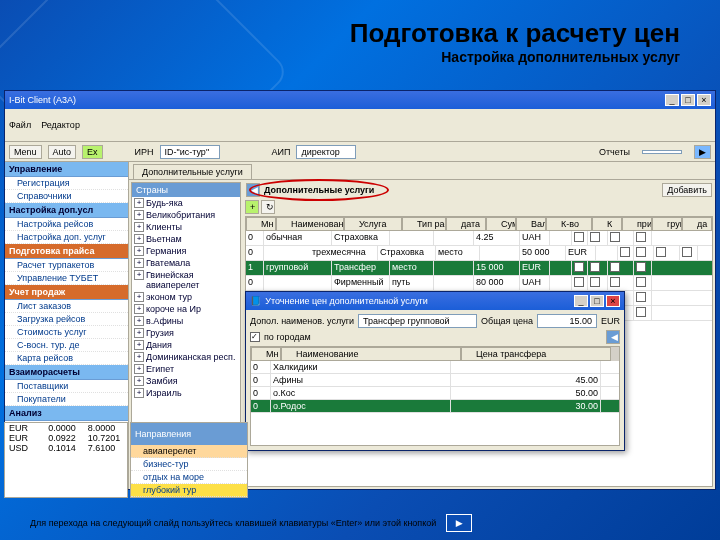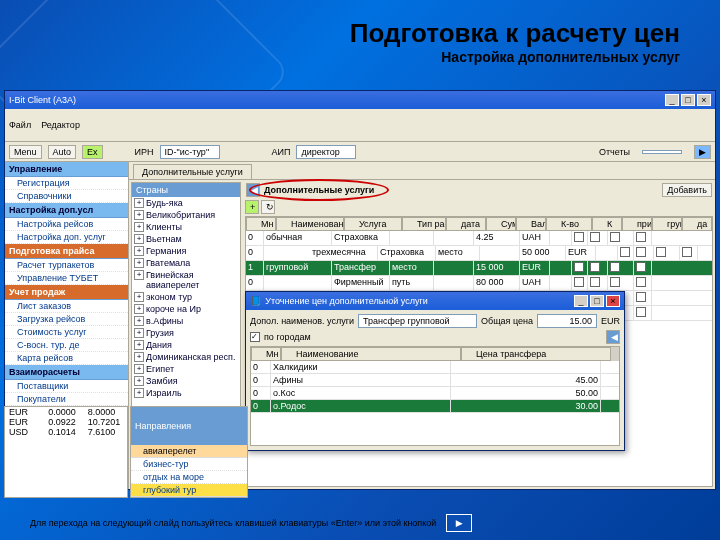--- a/index.html
+++ b/index.html
@@ -41,21 +41,21 @@
 .grow.sel{background:#1a7a3a;color:#fff}
 .cb{width:10px;height:10px;border:1px solid #666;display:inline-block;background:#fff}
 .cb.ck::after{content:"✓";font-size:8px;position:relative;top:-2px}
 .subwin{position:absolute;left:240px;top:200px;width:380px;height:160px;background:#ece9d8;border:1px solid #0a246a;box-shadow:2px 2px 6px rgba(0,0,0,0.4);display:flex;flex-direction:column}
 .subwin .titlebar{background:linear-gradient(#3a6ee0,#1b5ed8)}
 .subwin .sbody{flex:1;padding:4px;display:flex;flex-direction:column;gap:2px}
 .field-row{display:flex;align-items:center;gap:4px}
 .subgrid{flex:1;background:#fff;border:1px solid #aca899;overflow:hidden}
 .bottom{position:absolute;left:4px;bottom:42px;display:flex;gap:2px}
 .mini{width:124px;background:#fff;border:1px solid #aca899}
-.mini .mh{background:#6a9cd4;color:#fff;padding:14px 4px}
+.mini .mh{background:#6a9cd4;color:#fff;padding:6px 4px}
 .mini .mr{display:flex;padding:0 2px}
 .mini .mc{flex:1;padding:0 2px}
 .footer{position:absolute;bottom:8px;left:30px;right:30px;color:#000;font-size:11px;display:flex;align-items:center;gap:10px}
 .navbtn{width:26px;height:18px;background:#0a4db3;border:1px solid #fff;display:flex;align-items:center;justify-content:center;color:#fff}
 .rtool{margin-left:auto;display:flex;gap:12px;align-items:center}
 </style>
 </head>
 <body>
 
 <div class="slide-title">Подготовка к расчету цен</div>

